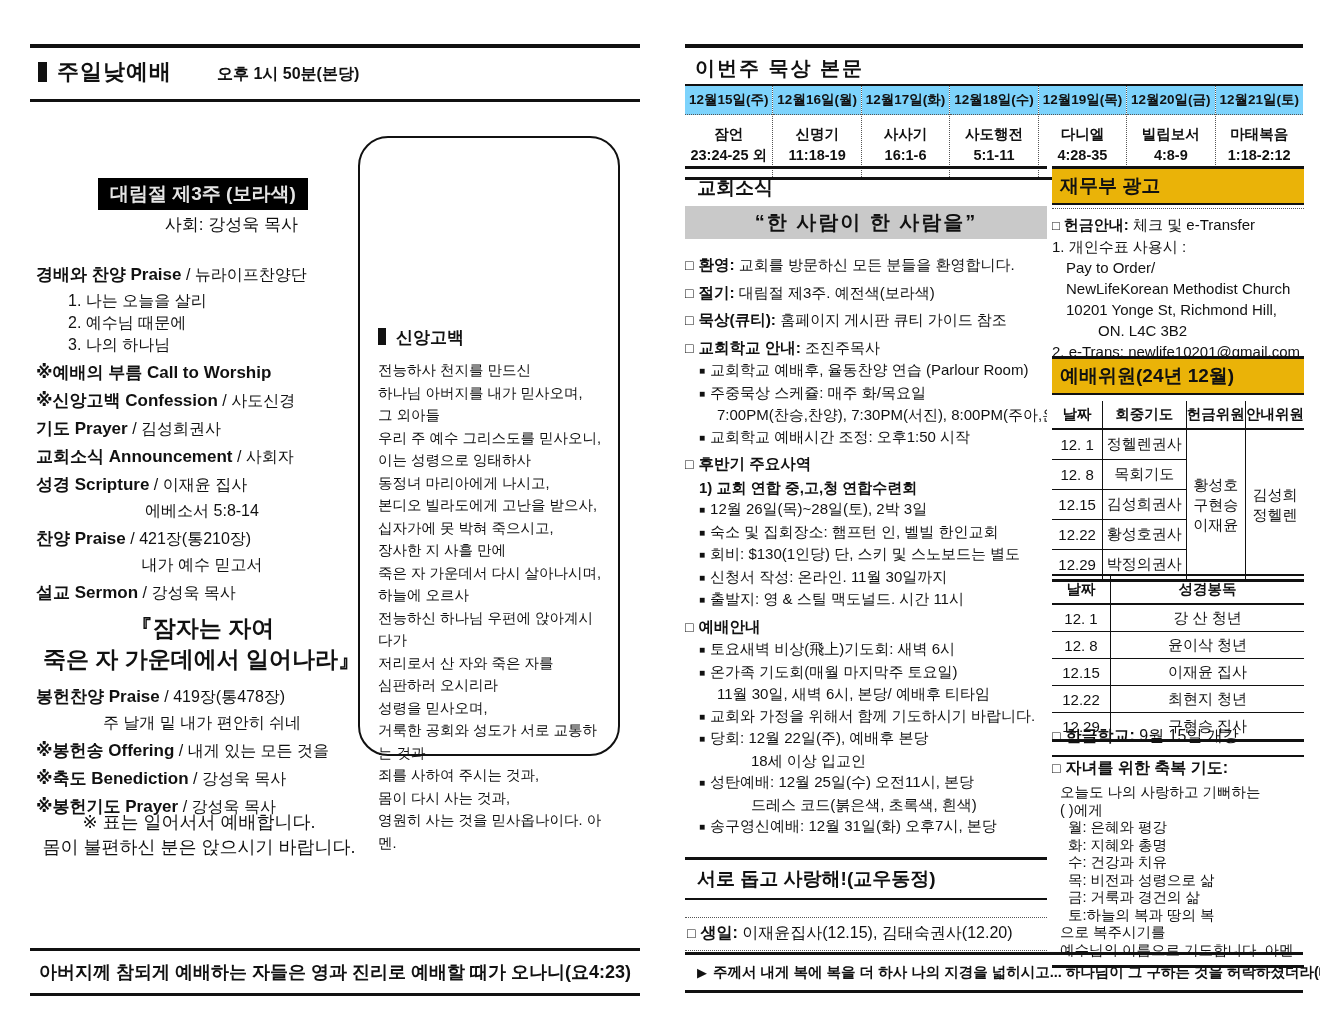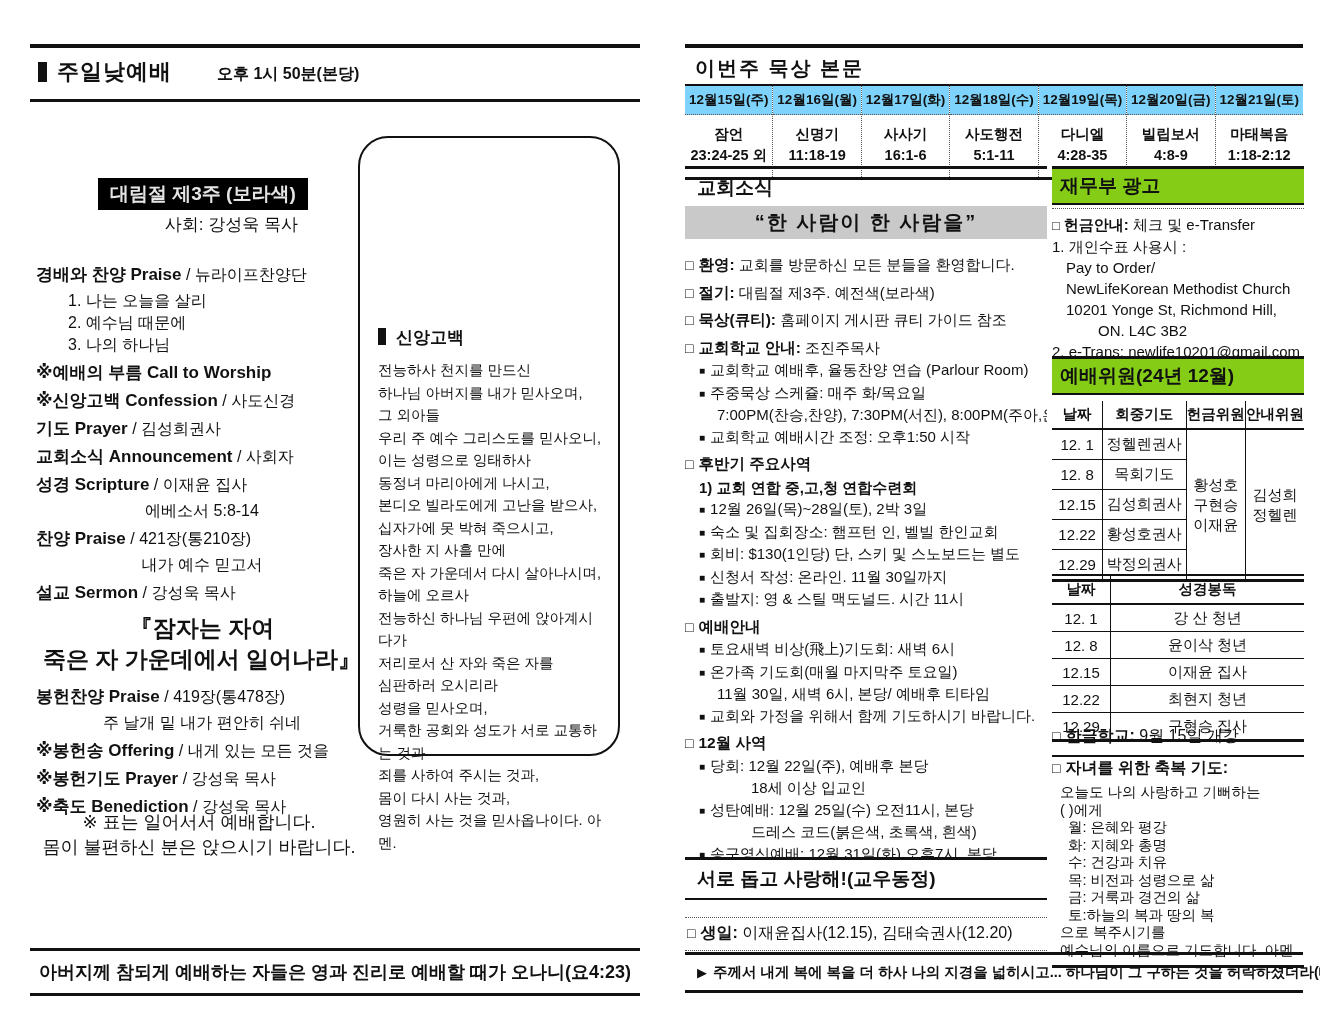--- a/index.html
+++ b/index.html
@@ -45,21 +45,21 @@
   .nw-c b{font-size:15.5px;}
   .nw-b{margin:2px 0 2px 14px;}
   .nw-b .ic{font-size:10px;vertical-align:1px;}
   .nw-n{margin:3px 0 2px 14px;font-weight:bold;}
   .nw-x{margin:1px 0 1px 32px;}
   .nw-x2{margin:1px 0 1px 66px;}
   .fellow{left:685px;top:857px;width:362px;}
   .fellow-title{border-top:3px solid #111;border-bottom:2px solid #111;font-size:19px;font-weight:bold;padding:6px 0 6px 12px;}
   .bday{border-top:1px dotted #555;border-bottom:1px dotted #555;margin-top:17px;padding:5px 0 6px 2px;font-size:16px;white-space:nowrap;}
   .bday .ic{font-size:14px;margin-right:5px;}
-  .gbar{background:#84cc16;border-top:3px solid #111;border-bottom:2px solid #111;font-size:19px;font-weight:bold;padding:4px 0 4px 8px;}
+  .gbar{background:#eab308;border-top:3px solid #111;border-bottom:2px solid #111;font-size:19px;font-weight:bold;padding:4px 0 4px 8px;}
   .fin{left:1052px;top:166px;width:252px;}
   .dotrule{border-top:1px dotted #555;margin:3px 0 5px;}
   .fin-lines{font-size:15px;line-height:21px;}
   .fi{white-space:nowrap;}
   .fi .ic{font-size:13px;margin-right:4px;}
   .fi-i{margin-left:14px;}
   .fi-i2{margin-left:46px;}
   .comm{left:1052px;top:356px;width:252px;}
   table.sheet{width:100%;border-collapse:collapse;font-size:15px;margin-top:6px;}
   table.sheet th,table.sheet td{border-left:1px solid #111;padding:0 2px;text-align:center;}
@@ -106,22 +106,22 @@
   <div class="ord"><b>찬양 Praise</b> <span>/</span> <span>421장(통210장)</span></div>
   <div class="ctr">내가 예수 믿고서</div>
   <div class="ord"><b>설교 Sermon</b> <span>/</span> <span>강성욱 목사</span></div>
   <div class="stitle">
     <div>『잠자는 자여</div>
     <div>죽은 자 가운데에서 일어나라』</div>
   </div>
   <div class="ord"><b>봉헌찬양 Praise</b> <span>/</span> <span>419장(통478장)</span></div>
   <div class="ctr">주 날개 밑 내가 편안히 쉬네</div>
   <div class="ord"><b>※봉헌송 Offering</b> <span>/</span> <span>내게 있는 모든 것을</span></div>
+  <div class="ord"><b>※축도 Benediction</b> <span>/</span> <span>강성욱 목사</span></div>
   <div class="ord"><b>※봉헌기도 Prayer</b> <span>/</span> <span>강성욱 목사</span></div>
-  <div class="ord"><b>※축도 Benediction</b> <span>/</span> <span>강성욱 목사</span></div>
 </div>
 
 <div class="abs stand">
   <div>※ 표는 일어서서 예배합니다.</div>
   <div>몸이 불편하신 분은 앉으시기 바랍니다.</div>
 </div>
 
 <div class="abs creed-box">
   <div class="creed-title"><span class="barglyph"></span><span>신앙고백</span></div>
   <div class="creed-text">전능하사 천지를 만드신
@@ -218,21 +218,20 @@
     <div class="nw nw-b"><span class="ic">■</span><span>12월 26일(목)~28일(토), 2박 3일</span></div>
     <div class="nw nw-b"><span class="ic">■</span><span>숙소 및 집회장소: 햄프턴 인, 벨빌 한인교회</span></div>
     <div class="nw nw-b"><span class="ic">■</span><span>회비: $130(1인당) 단, 스키 및 스노보드는 별도</span></div>
     <div class="nw nw-b"><span class="ic">■</span><span>신청서 작성: 온라인. 11월 30일까지</span></div>
     <div class="nw nw-b"><span class="ic">■</span><span>출발지: 영 &amp; 스틸 맥도널드. 시간 11시</span></div>
     <div class="nw nw-c"><span class="ic">□</span><b>예배안내</b></div>
     <div class="nw nw-b"><span class="ic">■</span><span>토요새벽 비상(飛上)기도회: 새벽 6시</span></div>
     <div class="nw nw-b"><span class="ic">■</span><span>온가족 기도회(매월 마지막주 토요일)</span></div>
     <div class="nw nw-x"><span>11월 30일, 새벽 6시, 본당/ 예배후 티타임</span></div>
     <div class="nw nw-b"><span class="ic">■</span><span>교회와 가정을 위해서 함께 기도하시기 바랍니다.</span></div>
-    <div class="nw nw-c"><span class="ic">□</span><b>12월 사역</b></div>
     <div class="nw nw-b"><span class="ic">■</span><span>당회: 12월 22일(주), 예배후 본당</span></div>
     <div class="nw nw-x2"><span>18세 이상 입교인</span></div>
     <div class="nw nw-b"><span class="ic">■</span><span>성탄예배: 12월 25일(수) 오전11시, 본당</span></div>
     <div class="nw nw-x2"><span>드레스 코드(붉은색, 초록색, 흰색)</span></div>
     <div class="nw nw-b"><span class="ic">■</span><span>송구영신예배: 12월 31일(화) 오후7시, 본당</span></div>
 
   </div>
 </div>
 
 <div class="abs fellow">

